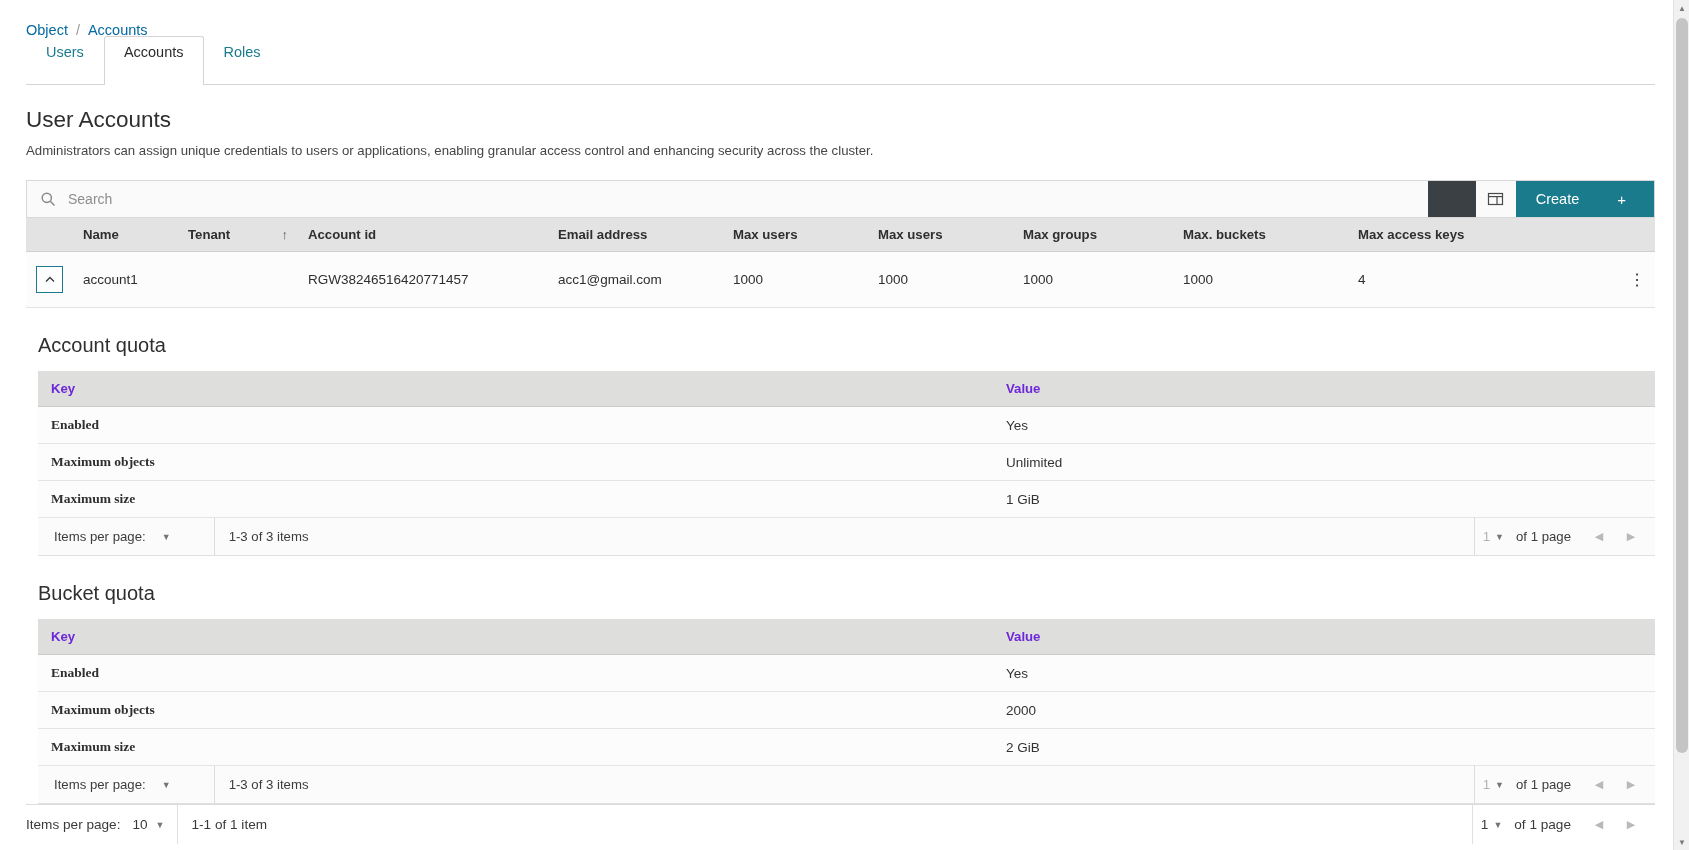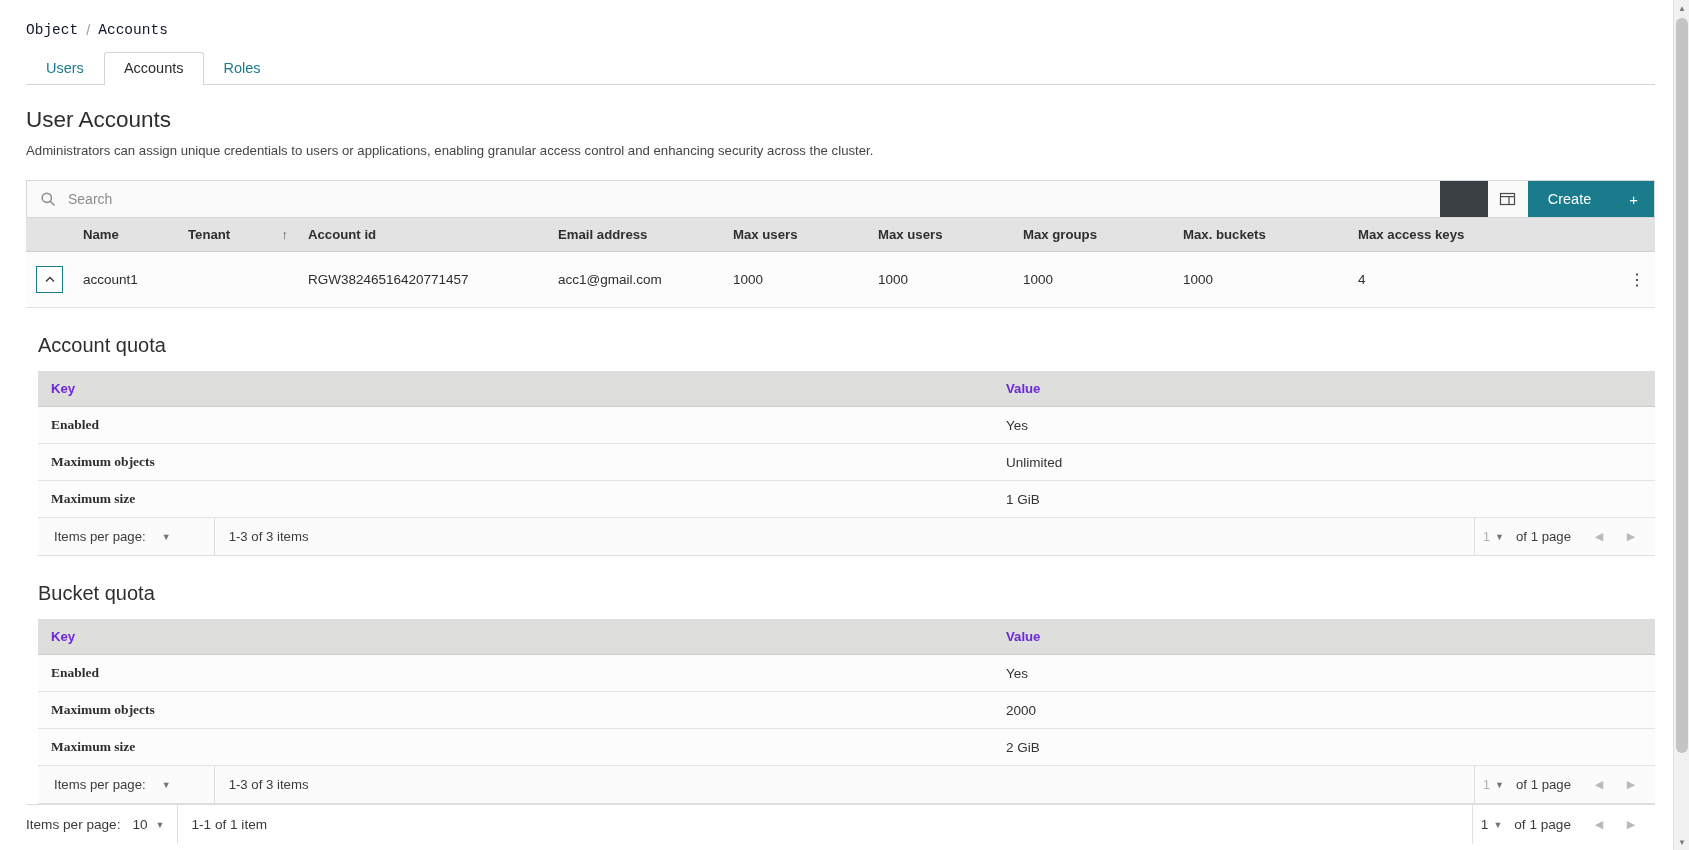--- a/index.html
+++ b/index.html
@@ -25,32 +25,32 @@
   }
   
   .breadcrumb {
     padding-top: 22px;
     font-size: 14.5px;
     color: #4a4a4a;
     display: flex;
     align-items: center;
     gap: 8px;
   }
-  .breadcrumb .crumb { color: #0f172a; font-family: Liberation Mono, monospace; }
+  .breadcrumb .crumb { color: #0369a1; }
   .breadcrumb .sep { color: #9b9b9b; }
   
   .tabs {
     margin-top: 14px;
     display: flex;
     align-items: flex-end;
     border-bottom: 1px solid #d5d5d5;
     height: 33px;
   }
   .tab {
-    padding: 7px 19px 8px 19px;
+    padding: 7px 19px 24px 19px;
     font-size: 14.5px;
     color: #1a7b8c;
     cursor: pointer;
     border: 1px solid transparent;
     border-bottom: none;
     position: relative;
     top: 1px;
     background: transparent;
     line-height: 17px;
   }
@@ -114,21 +114,21 @@
     justify-content: center;
     color: #4a4a4a;
     cursor: pointer;
   }
   .create-btn {
     background: #1a7b8c;
     color: #ffffff;
     display: flex;
     align-items: center;
     gap: 38px;
-    padding: 0 16px 0 20px;
+    padding: 0 28px 0 20px;
     font-size: 14.5px;
     cursor: pointer;
     min-width: 118px;
     justify-content: space-between;
   }
   .create-btn .plus { font-size: 15px; }
   
   table.grid {
     width: 100%;
     border-collapse: collapse;

